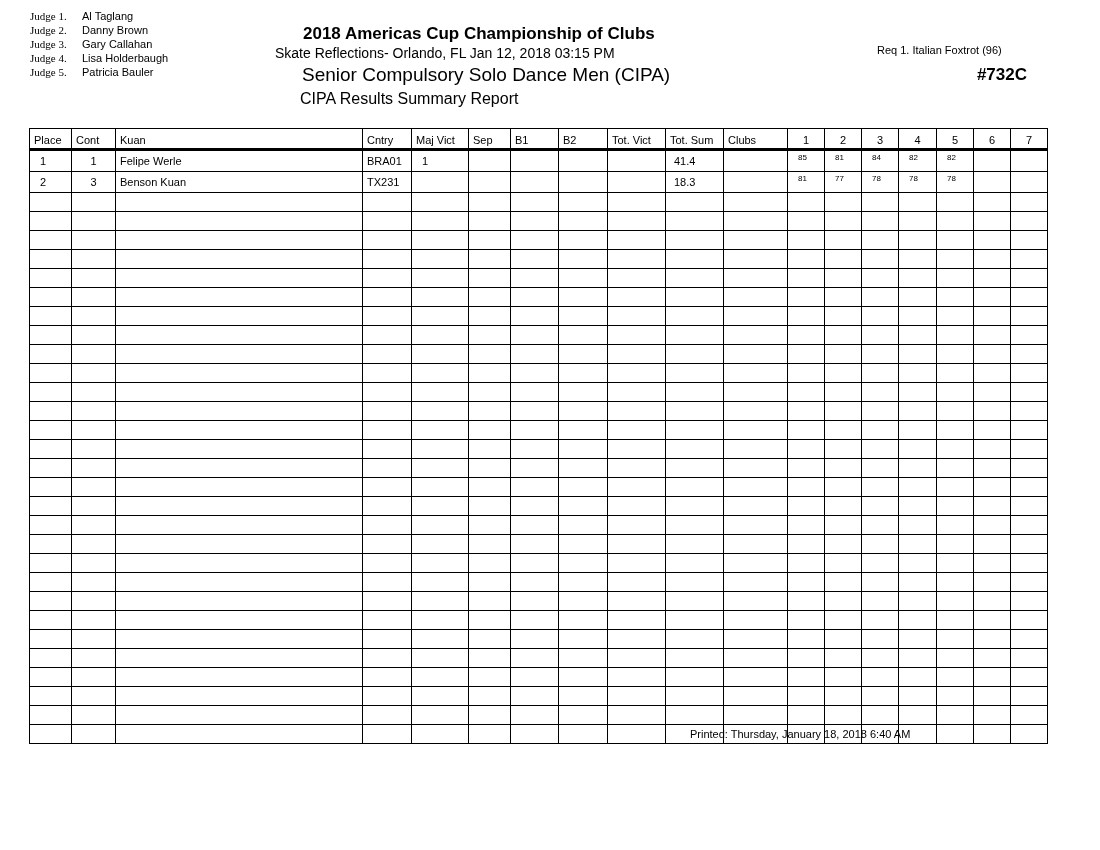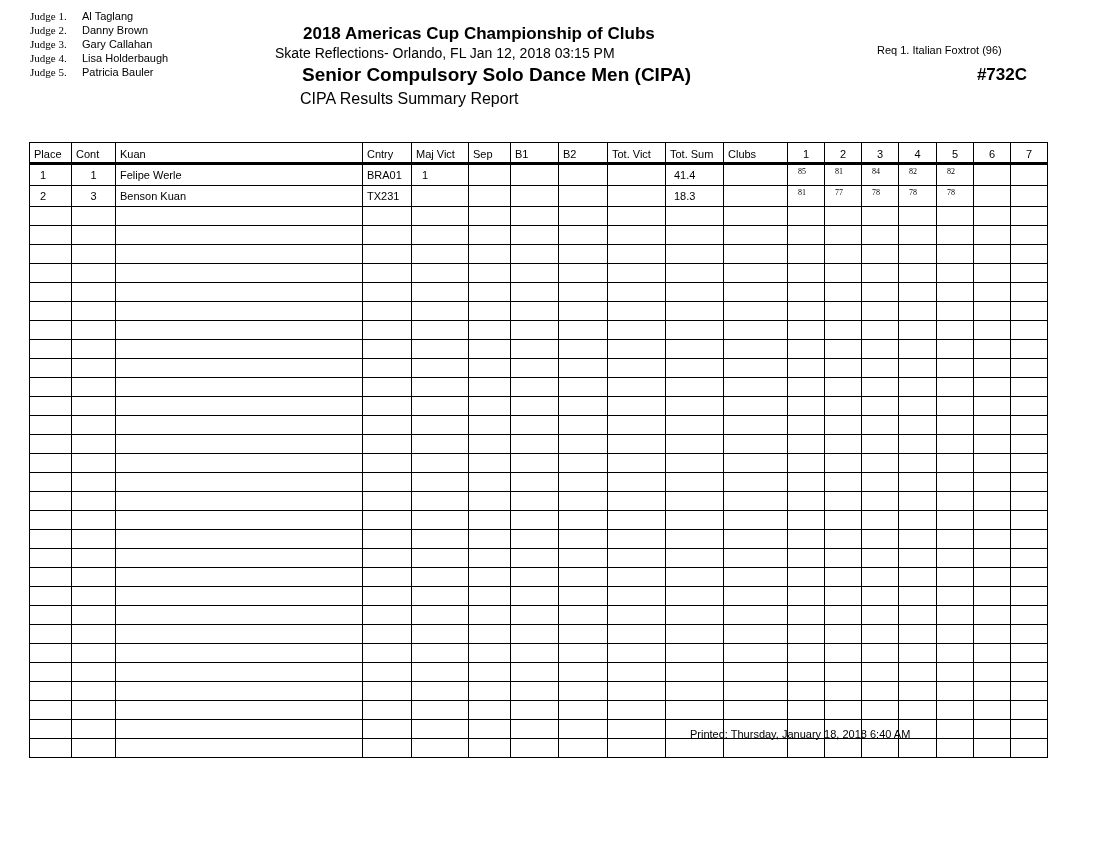--- a/index.html
+++ b/index.html
@@ -4,30 +4,30 @@
 <style>
   html, body { margin:0; padding:0; background:#ffffff; }
   body { width:1100px; height:850px; position:relative; overflow:hidden;
          font-family:"Liberation Sans", sans-serif; color:#000; }
   .judges { position:absolute; left:30px; top:9px; font-size:11px; line-height:14px; }
   .judges div { white-space:nowrap; }
   .judges .num { display:inline-block; width:52px;font-family:Liberation Serif, serif; }
   .center { position:absolute; left:300px; width:500px; text-align:left; }
   .title { top:24px; font-size:17px; font-weight:bold; left:303px; }
   .subtitle { top:45px; font-size:14px; left:275px; }
-  .event { top:64px; font-size:19px; font-weight:bold; left:302px; }
+  .event { top:64px; font-size:19px; font-weight:normal; left:302px; }
   .report { top:90px; font-size:16px; }
   .evno { position:absolute; right:73px; top:24px; font-size:17px; font-weight:bold;margin-top:41px; }
   .req { position:absolute; left:877px; top:44px; font-size:11px; white-space:nowrap; }
-  table.grid { position:absolute; left:29px; top:142px; border-collapse:collapse; table-layout:fixed;padding-left:48px; }
+  table.grid { position:absolute; left:29px; top:128px; border-collapse:collapse; table-layout:fixed;padding-left:48px; }
   table.grid td, table.grid th { border:1px solid #000; height:18px; padding:0 0 0 4px;
        font-size:11px; font-weight:normal; text-align:left; overflow:hidden; white-space:nowrap; }
   table.grid thead th { border-bottom:3px solid #000; font-size:11px; height:17px; padding-top:2px; }
   table.grid th.c, table.grid td.c { text-align:center; padding-left:0; }
-  table.grid td.sc { font-size:8px; padding-left:10px; vertical-align:top; padding-top:2px;font-family:Liberation Serif, serif; }
+  table.grid td.sc { font-size:8px; padding-left:10px; vertical-align:top; padding-top:2px; }
   .printed { position:absolute; left:690px; top:728px; font-size:11px; white-space:nowrap; }
 </style>
 </head>
 <body>
 
 <div class="judges">
   <div><span class="num">Judge  1.</span><span>Al Taglang</span></div>
   <div><span class="num">Judge  2.</span><span>Danny Brown</span></div>
   <div><span class="num">Judge  3.</span><span>Gary Callahan</span></div>
   <div><span class="num">Judge  4.</span><span>Lisa Holderbaugh</span></div>

